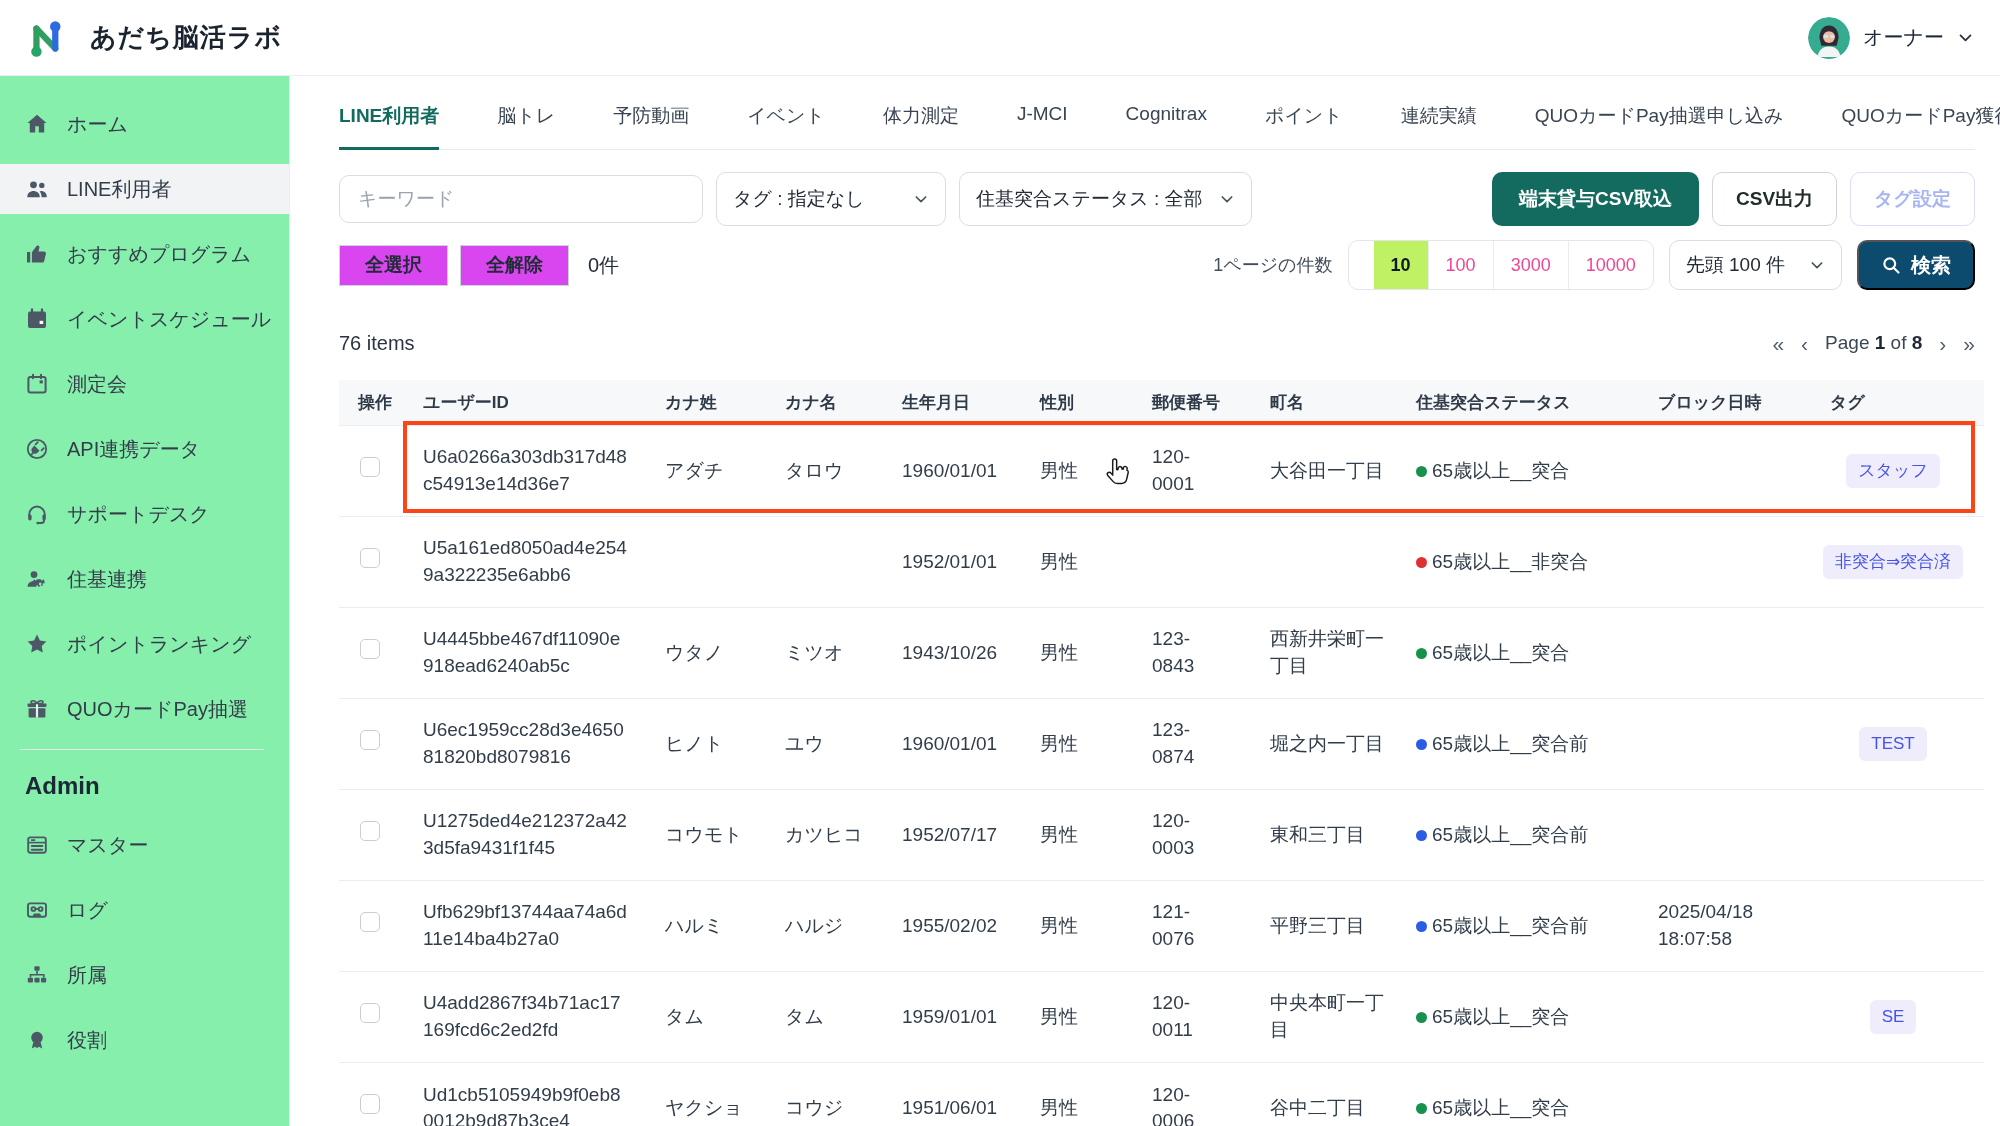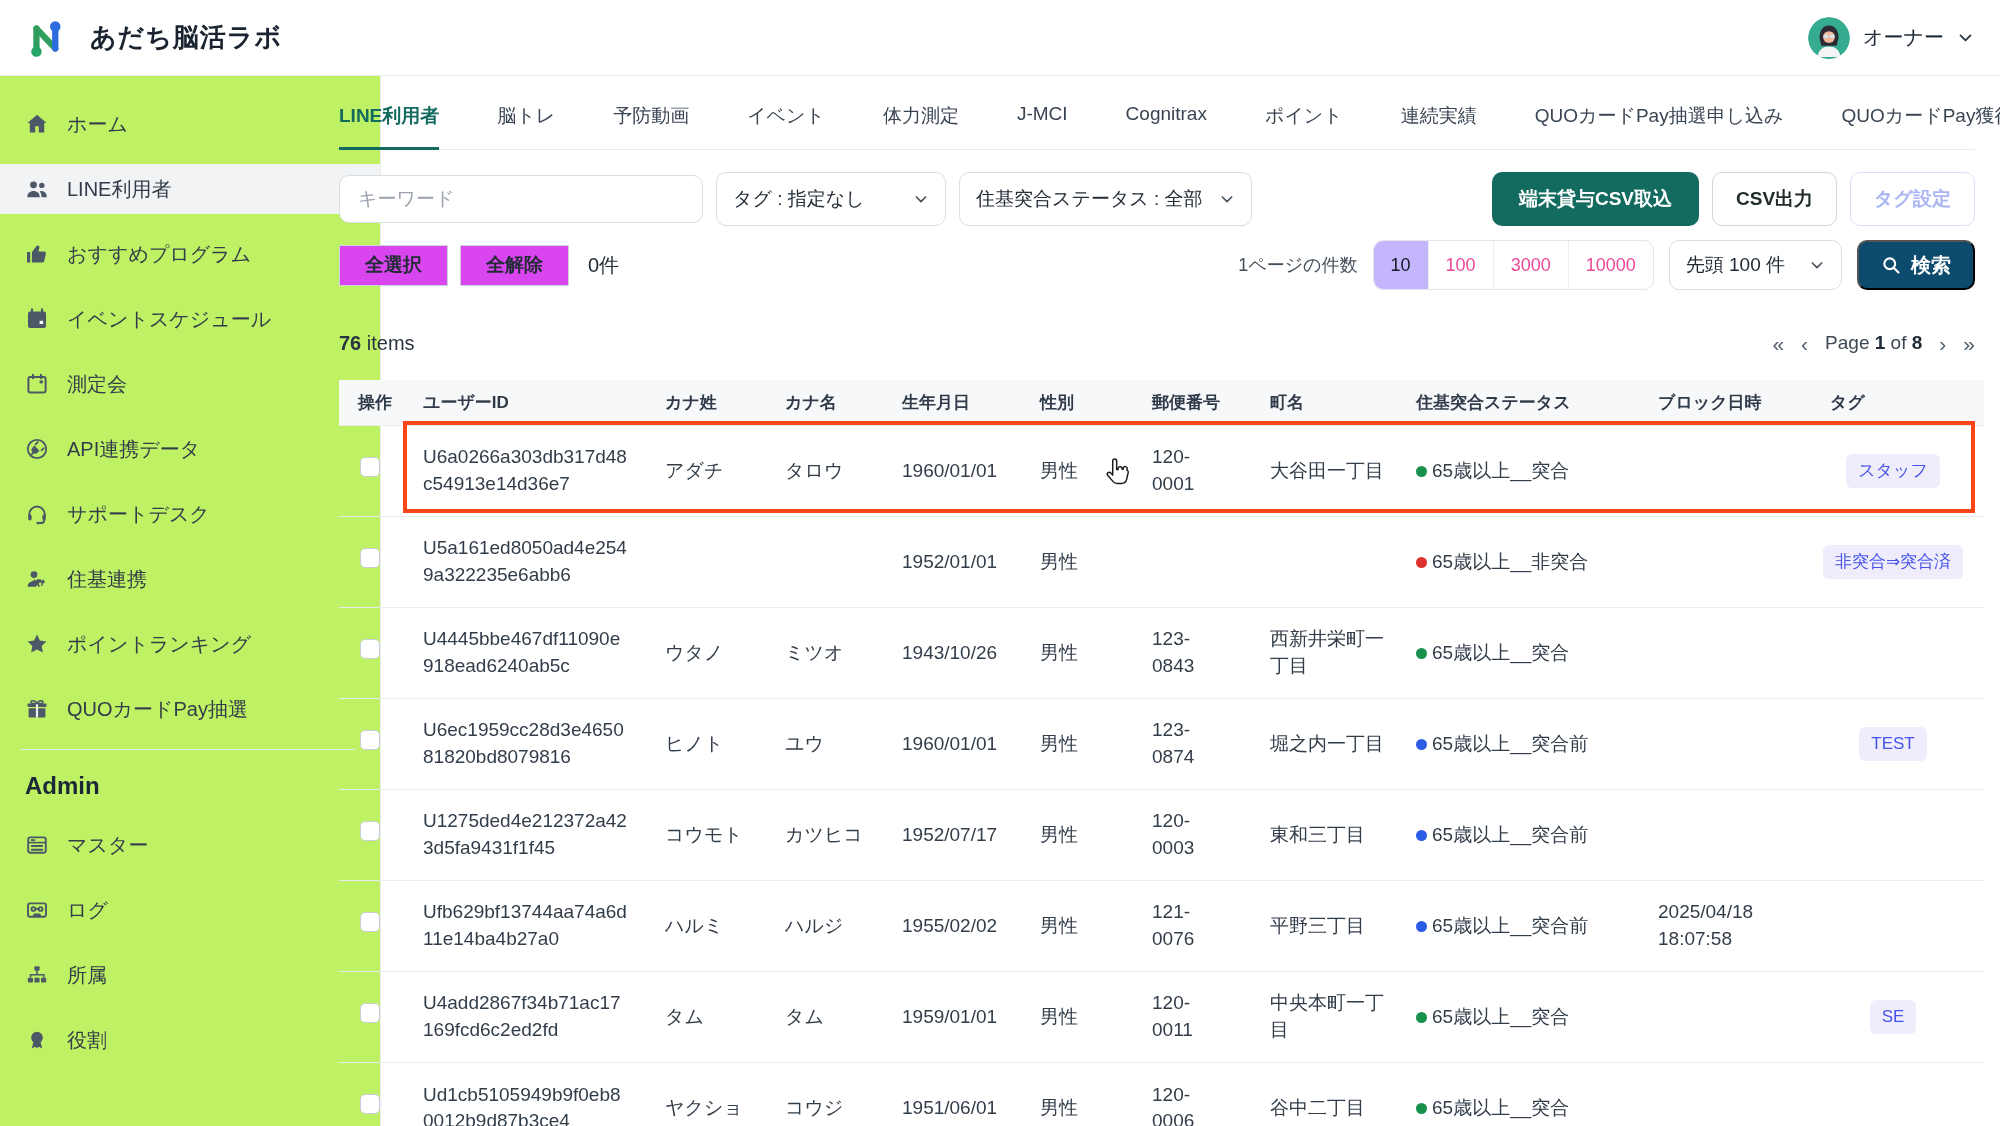--- a/index.html
+++ b/index.html
@@ -11,21 +11,21 @@
   .app-header { position:absolute; top:0; left:0; width:2000px; height:76px; background:#fff;
     border-bottom:1px solid #ecedf0; display:flex; align-items:center; padding:0 26px; z-index:10; }
   .logo { width:46px; height:46px; }
   .app-title { font-size:26px; font-weight:700; color:#1a2330; margin-left:18px; letter-spacing:1px; }
   .user-menu { margin-left:auto; display:flex; align-items:center; gap:13px; cursor:pointer; }
   .avatar { width:42px; height:42px; border-radius:50%; overflow:hidden; display:block; }
   .user-role { font-size:20px; color:#1d2836; }
   .chev-ico svg { width:17px; height:17px; color:#2b3542; display:block; }
 
   
-  .sidebar { position:absolute; top:76px; left:0; width:381px; bottom:0; background:#bef264;
+  .sidebar { position:absolute; top:76px; left:0; width:290px; bottom:0; background:#86efac;
     border-right:1px solid #ebedf0; padding-top:23px; }
   .s-item { display:flex; align-items:center; gap:18px; height:50px; margin-bottom:15px;
     padding-left:25px; font-size:20px; color:#333d49; cursor:pointer; }
   .s-item.active { background:#f1f3f5; }
   .s-ico svg { width:24px; height:24px; color:#4d5866; display:block; }
   .side-divider { height:1px; background:#e8ebee; margin:7px 25px 22px 20px; }
   .admin-label { padding-left:25px; font-size:24px; font-weight:800; color:#1d2836; margin-bottom:20px; }
 
   
   .main { position:absolute; top:76px; left:319px; right:0; bottom:0; padding:0 25px 0 20px; }
@@ -53,29 +53,29 @@
   .frow2 { margin-top:14px; display:flex; align-items:center; gap:12px; height:50px; }
   .btn-sm { height:41px; background:#d946ef; border:1px solid #ccd3da; border-radius:0;
     font-size:19px; font-weight:600; color:#222c37; padding:0 25px; display:flex; align-items:center; cursor:pointer; }
   .sel-count { font-size:20px; color:#222c37; margin-left:7px; }
   .frow2-right { margin-left:auto; display:flex; align-items:center; gap:15px; }
   .ps-label { font-size:18px; color:#434e5a; }
   .seg { display:flex; height:50px; border:1px solid #e2e6ea; border-radius:10px; overflow:hidden; background:#fff; }
   .seg-opt { display:flex; align-items:center; padding:0 17px; font-size:18px; color:#ec4899;
     border-left:1px solid #eaedf0; cursor:pointer; }
   .seg-opt:first-child { border-left:none; }
-  .seg-opt.sel { background:#c4b5fd; color:#101a24; font-weight:400; }
+  .seg-opt.sel { background:#bef264; color:#101a24; font-weight:700;margin-left:25px; }
   .dd-head { height:50px; gap:24px; }
   .btn-search { height:50px; background:#0c4a6e; color:#fff; border-radius:10px; padding:0 22px;
     display:flex; align-items:center; gap:10px; font-size:20px; font-weight:700; cursor:pointer; }
   .btn-search svg { width:20px; height:20px; }
 
   .tmeta { margin-top:38px; display:flex; align-items:center; height:30px; }
   .items-count { font-size:20px; color:#2a3441; }
-  .items-count b { font-weight:700;text-align:center; }
+  .items-count b { font-weight:400;text-align:center; }
   .pager { margin-left:auto; display:flex; align-items:center; gap:17px; font-size:19px; color:#3c4754; }
   .pg-btn { font-size:21px; color:#4d5a69; cursor:pointer; line-height:1; }
   .pg-text b { font-weight:700; color:#1f2936; }
 
   
   .twrap { margin-top:22px; position:relative; }
   table { width:100%; border-collapse:collapse; table-layout:fixed; }
   thead th { background:#f7f8fa; font-size:17px; font-weight:700; color:#303b49; text-align:left;
     padding:11px 8px 11px 20px; white-space:nowrap; }
   thead th:first-child { padding-left:19px; }

